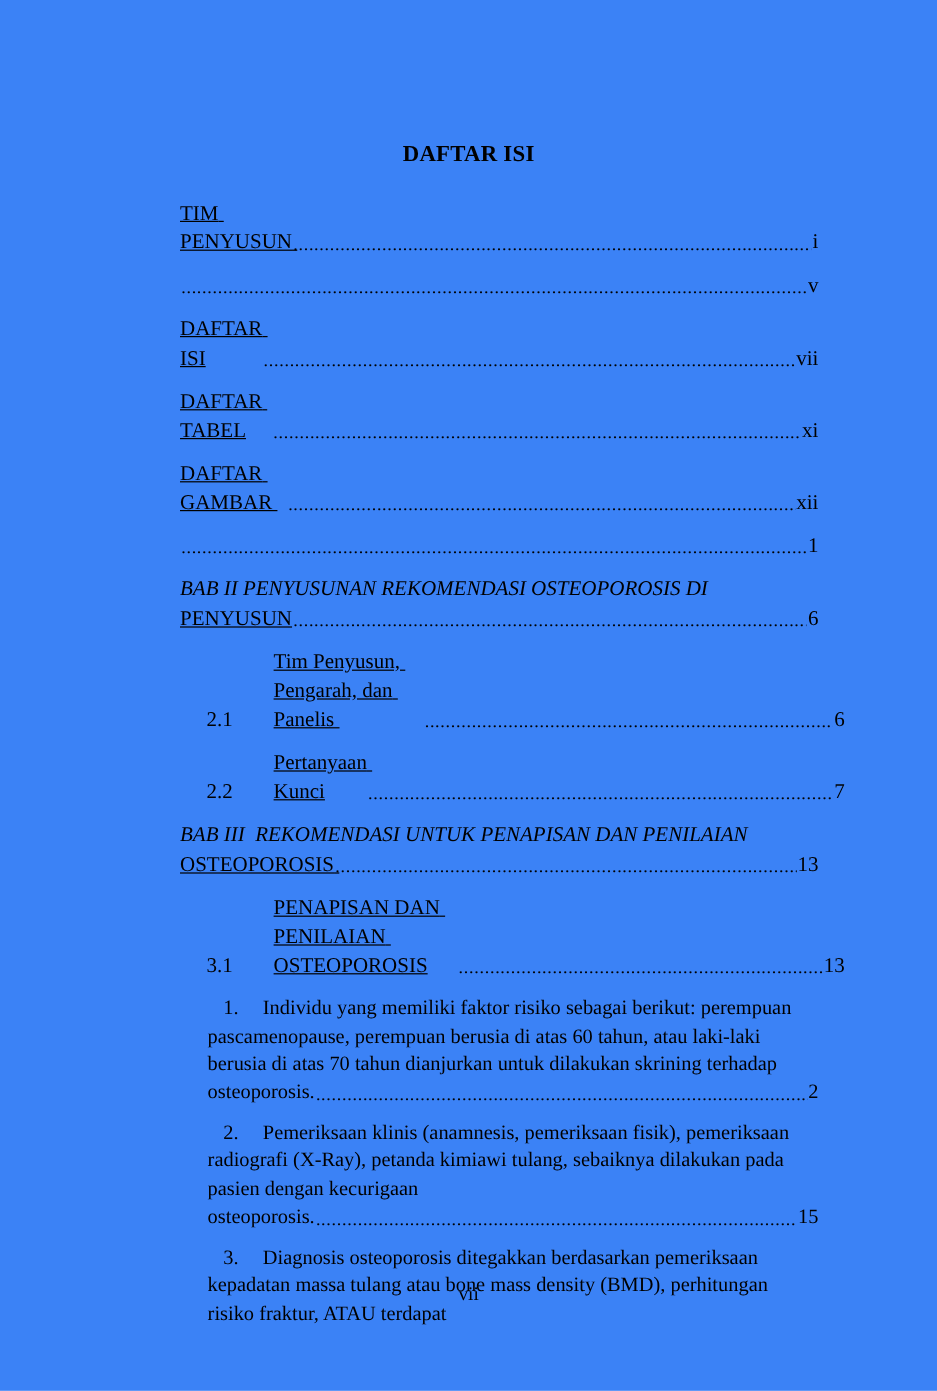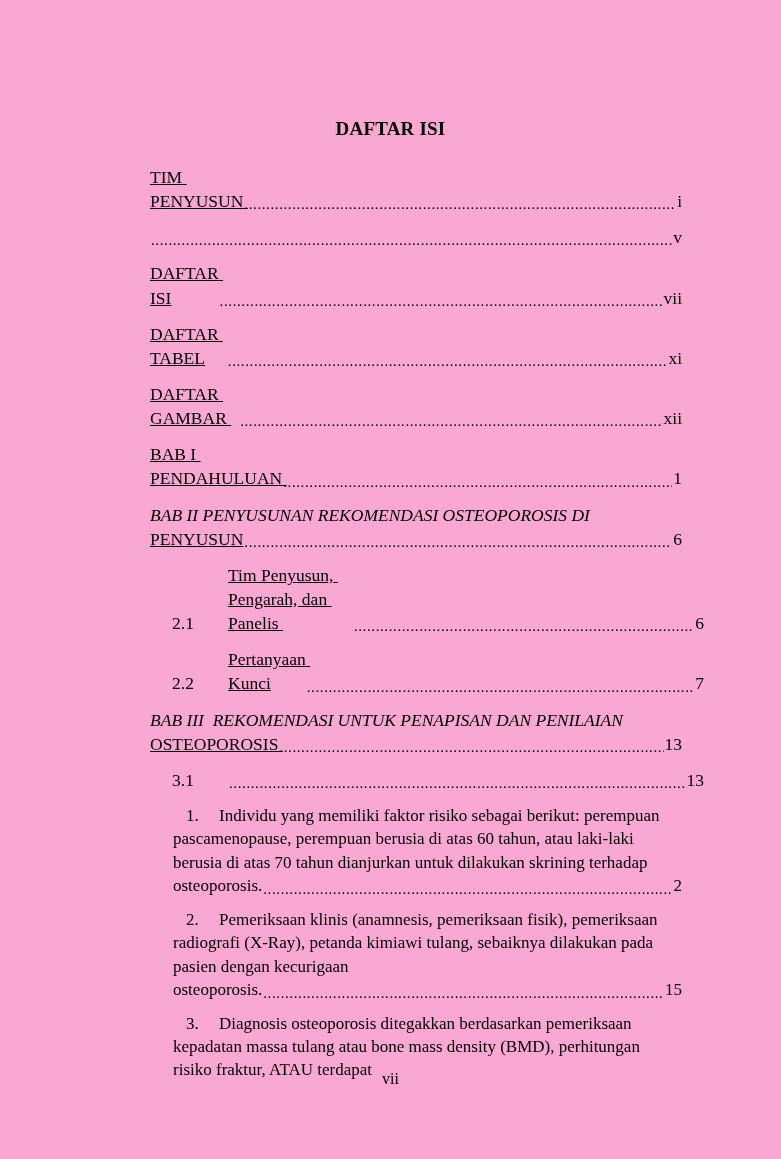--- a/index.html
+++ b/index.html
@@ -14,21 +14,21 @@
     font-family: "Liberation Serif", "DejaVu Serif", serif;
     color: #000000;
     overflow: hidden;
   }
 
   .page {
     position: absolute;
     top: 0; left: 0;
     width: 781px;
     height: 1159px;
-    background: #f9a8d4;
+    background: #3b82f6;
   }
 
   
   .toc-title {
     position: absolute;
     top: 118px;
     left: 0;
     width: 781px;
     text-align: center;
     font-size: 19px;
@@ -188,21 +188,20 @@
       <span class="pageno">xi</span>
     </div>
 
     <div class="toc-entry level1">
       <span class="label">DAFTAR GAMBAR </span>
       <span class="leader"></span>
       <span class="pageno">xii</span>
     </div>
 
     <div class="toc-entry level1">
-      <span class="label">BAB I PENDAHULUAN </span>
       <span class="leader"></span>
       <span class="pageno">1</span>
     </div>
 
     <div class="level1-wrap">
       <div class="headline">BAB II PENYUSUNAN REKOMENDASI OSTEOPOROSIS DI</div>
       <div class="toc-entry">
         <span class="label">PENYUSUN</span>
         <span class="leader"></span>
         <span class="pageno">6</span>
@@ -227,20 +226,21 @@
       <div class="headline">BAB III  REKOMENDASI UNTUK PENAPISAN DAN PENILAIAN</div>
       <div class="toc-entry">
         <span class="label">OSTEOPOROSIS </span>
         <span class="leader"></span>
         <span class="pageno">13</span>
       </div>
     </div>
 
     <div class="toc-entry level2">
       <span class="num">3.1</span>
+      <span class="label">PENAPISAN DAN PENILAIAN OSTEOPOROSIS</span>
       <span class="leader"></span>
       <span class="pageno">13</span>
     </div>
 
     <div class="item">
       <div>
         <span class="num">1.</span><span class="itemtext">Individu yang memiliki faktor risiko sebagai berikut: perempuan pascamenopause, perempuan berusia di atas 60 tahun, atau laki-laki berusia di atas 70 tahun dianjurkan untuk dilakukan skrining terhadap</span>
       </div>
       <div class="item-lastline">
         <span class="label">osteoporosis. </span>

